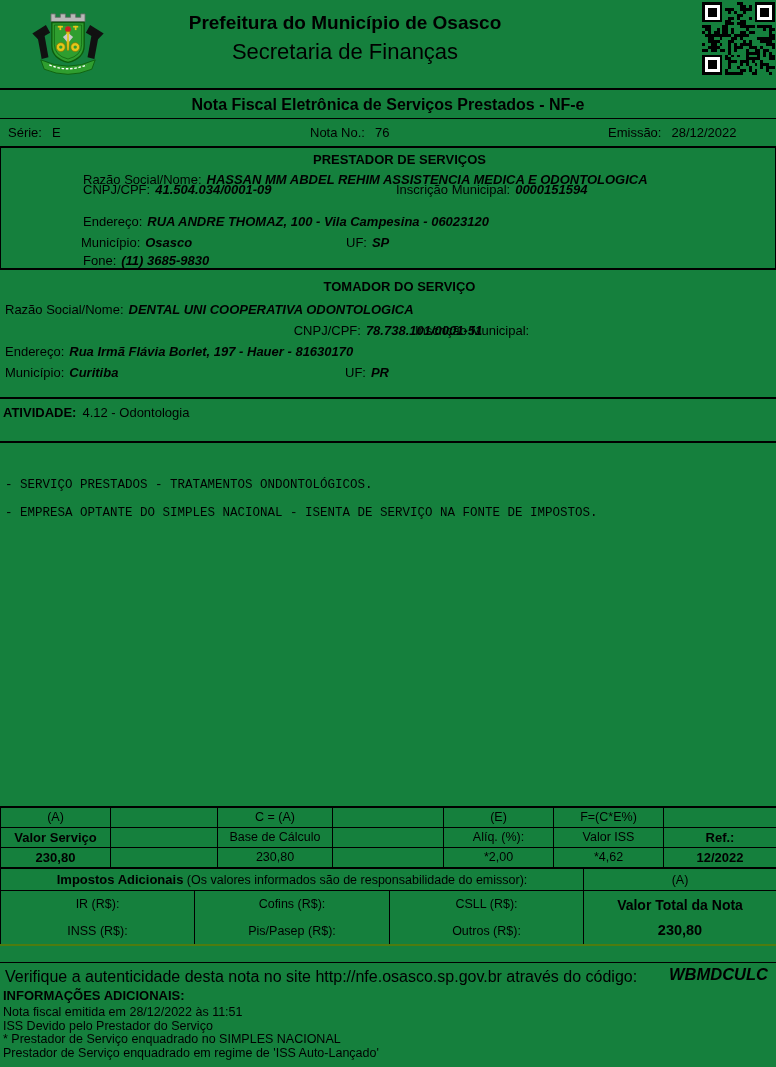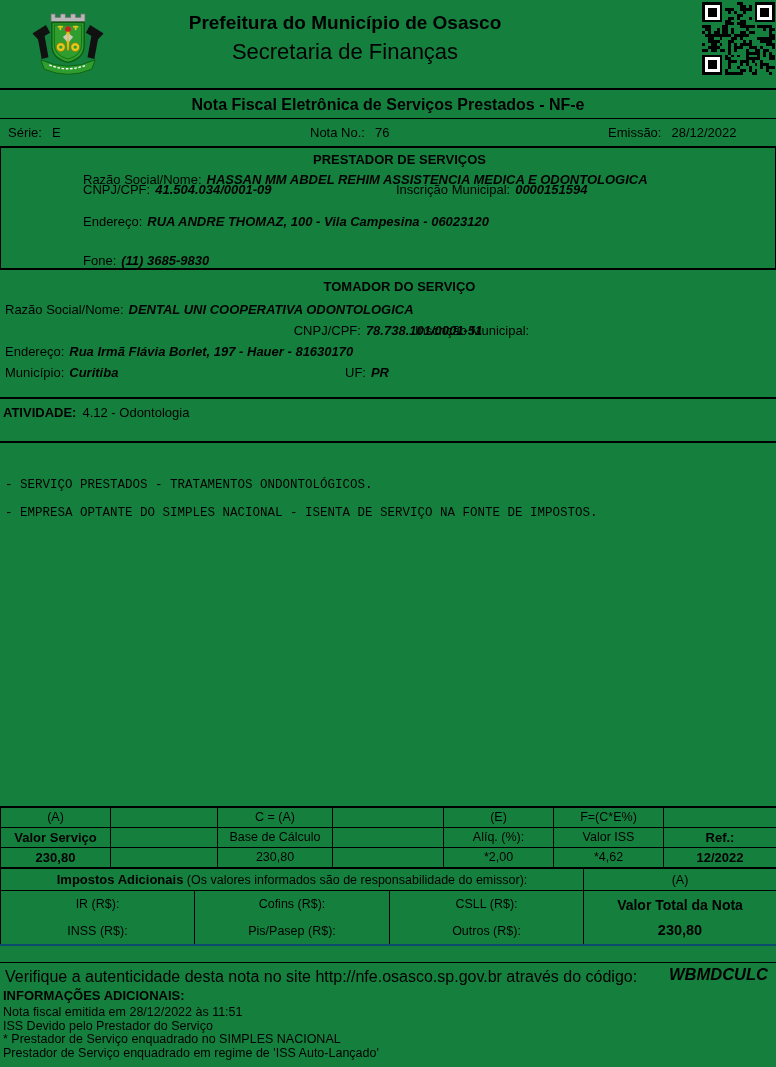--- a/index.html
+++ b/index.html
@@ -45,21 +45,21 @@
   .desc-title { position:absolute; top:443px; left:3px; font-size:13.5px; font-weight:bold; }
   .mono-line { position:absolute; left:5px; font-family:"Liberation Mono", monospace; font-size:12.5px; white-space:nowrap; }
 
   
   table { border-collapse:collapse; table-layout:fixed; }
   .valores { position:absolute; top:806px; left:0; width:776px; border-top:2px solid #000; }
   .valores td { border:1px solid #000; height:20px; text-align:center; vertical-align:middle;
                 font-size:12.5px; padding:0; overflow:hidden; }
   .valores .b { font-weight:bold; font-size:13px; }
 
-  .impostos { position:absolute; top:868px; left:0; width:776px; border-bottom:2px solid #0c4a6e; }
+  .impostos { position:absolute; top:868px; left:0; width:776px; border-bottom:2px solid #4d7c0f; }
   .impostos td { border:1px solid #000; text-align:center; vertical-align:middle; font-size:12.5px; padding:0; }
   .impostos tr.rb td { border-bottom:none; height:27px; }
   .impostos tr.rc td { border-top:none; height:27px; }
   .impostos .hrow td { height:22px; }
   .impostos .hd-b { font-weight:bold; font-size:13px; }
   .total-cell { font-weight:bold; }
   .total-cell .t-lbl { font-size:14px; font-weight:bold; }
   .total-cell .t-val { font-size:14.5px; font-weight:bold; margin-top:9px; }
 
   .verifique { position:absolute; top:964px; left:0; width:776px; height:26px; }
@@ -361,20 +361,26 @@
     </div>
     <div class="fline" style="left:82px;top:34px;width:690px;">
       <span class="lbl">CNPJ/CPF:</span><span class="val">41.504.034/0001-09</span>
       <span class="posabs" style="left:313px;">
         <span class="lbl">Inscrição Municipal:</span><span class="val">0000151594</span>
       </span>
     </div>
     <div class="fline" style="left:82px;top:66px;">
       <span class="lbl">Endereço:</span><span class="val">RUA ANDRE THOMAZ, 100 - Vila Campesina - 06023120</span>
     </div>
+    <div class="fline" style="left:80px;top:87px;width:690px;">
+      <span class="lbl">Município:</span><span class="val">Osasco</span>
+      <span class="posabs" style="left:265px;">
+        <span class="lbl">UF:</span><span class="val">SP</span>
+      </span>
+    </div>
     <div class="fline" style="left:82px;top:105px;">
       <span class="lbl">Fone:</span><span class="val">(11) 3685-9830</span>
     </div>
   </div>
 
   <div class="tomador">
     <div class="sec-title" style="top:9px;">TOMADOR DO SERVIÇO</div>
     <div class="fline" style="left:5px;top:32px;">
       <span class="lbl">Razão Social/Nome:</span><span class="val">DENTAL UNI COOPERATIVA ODONTOLOGICA</span>
     </div>

